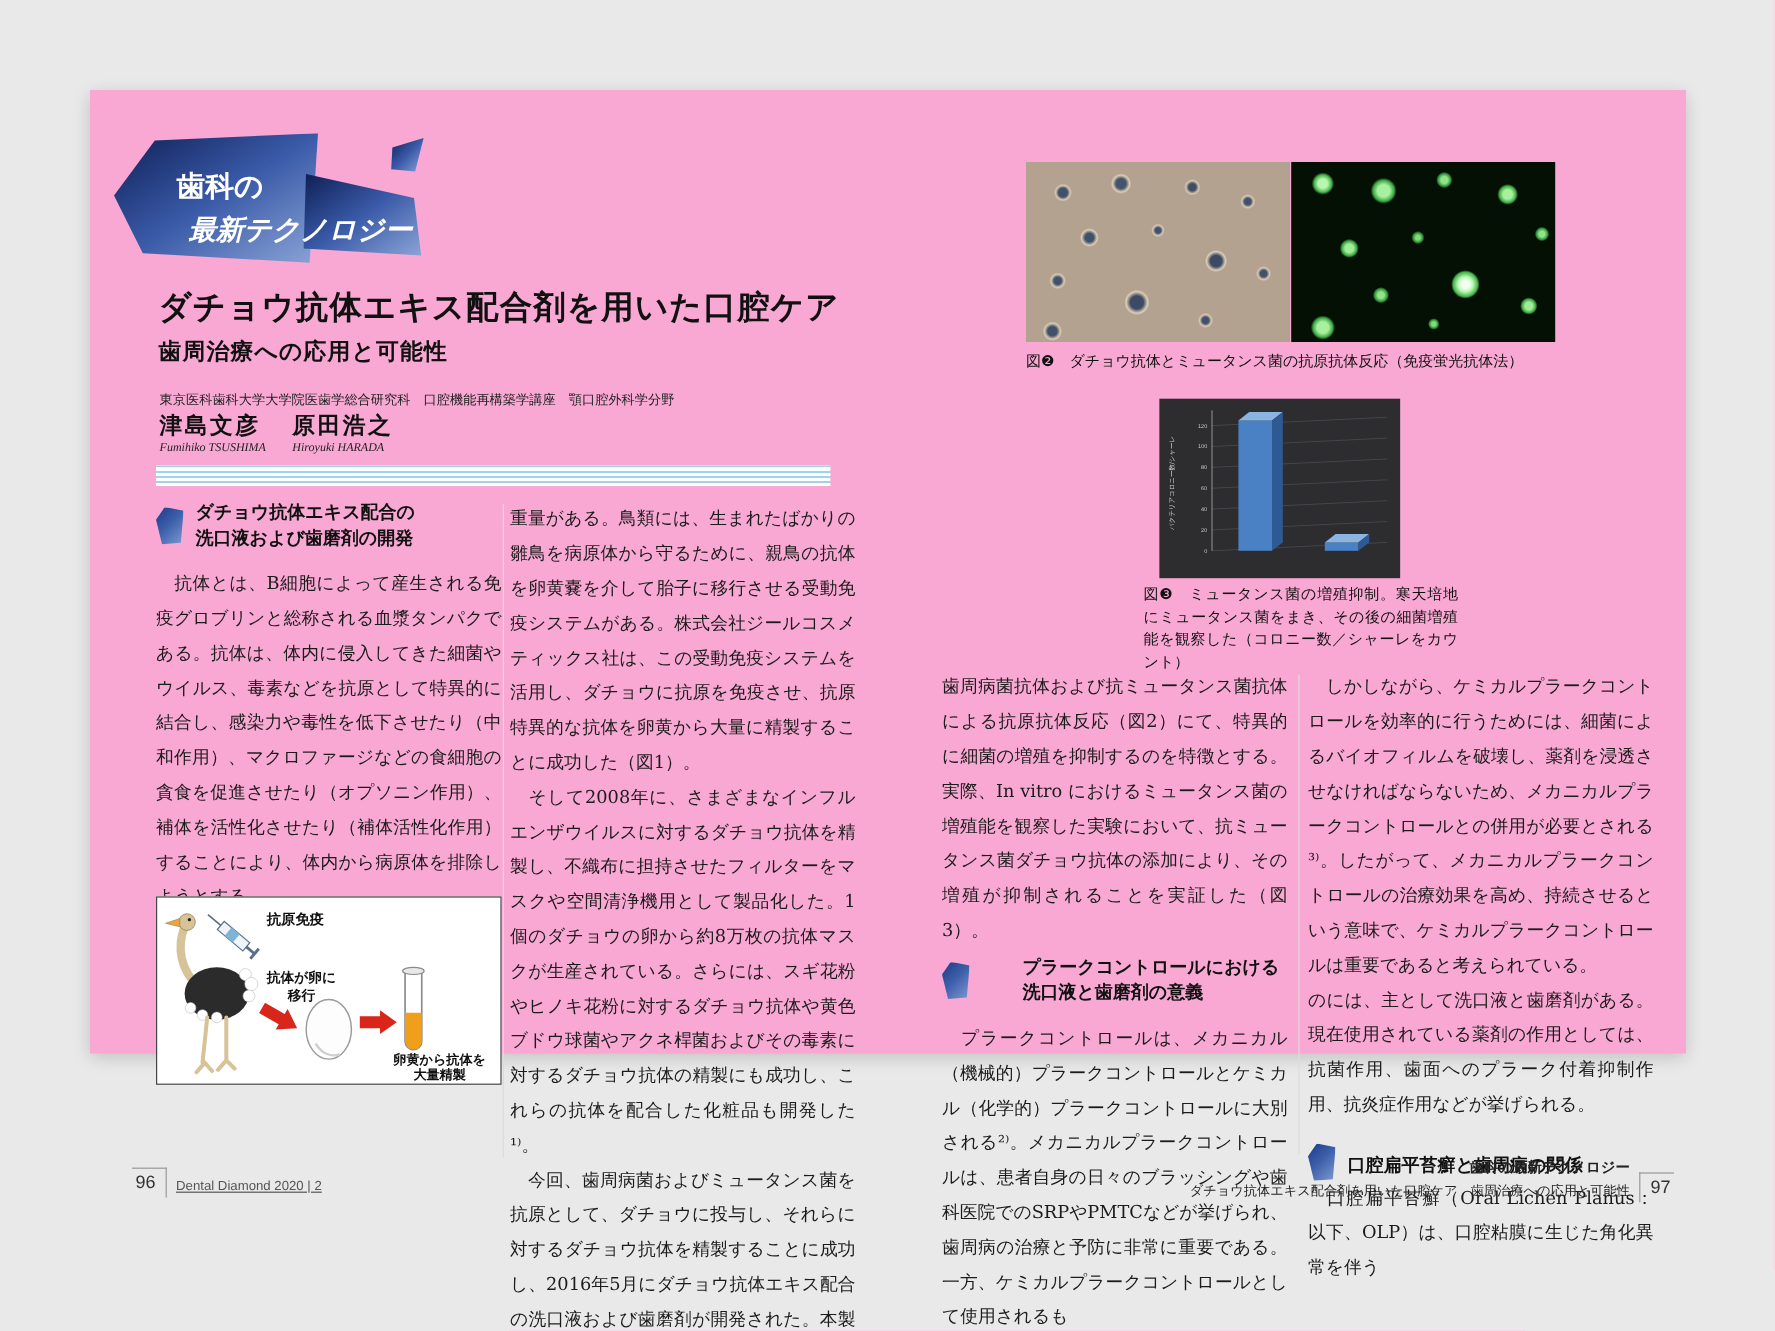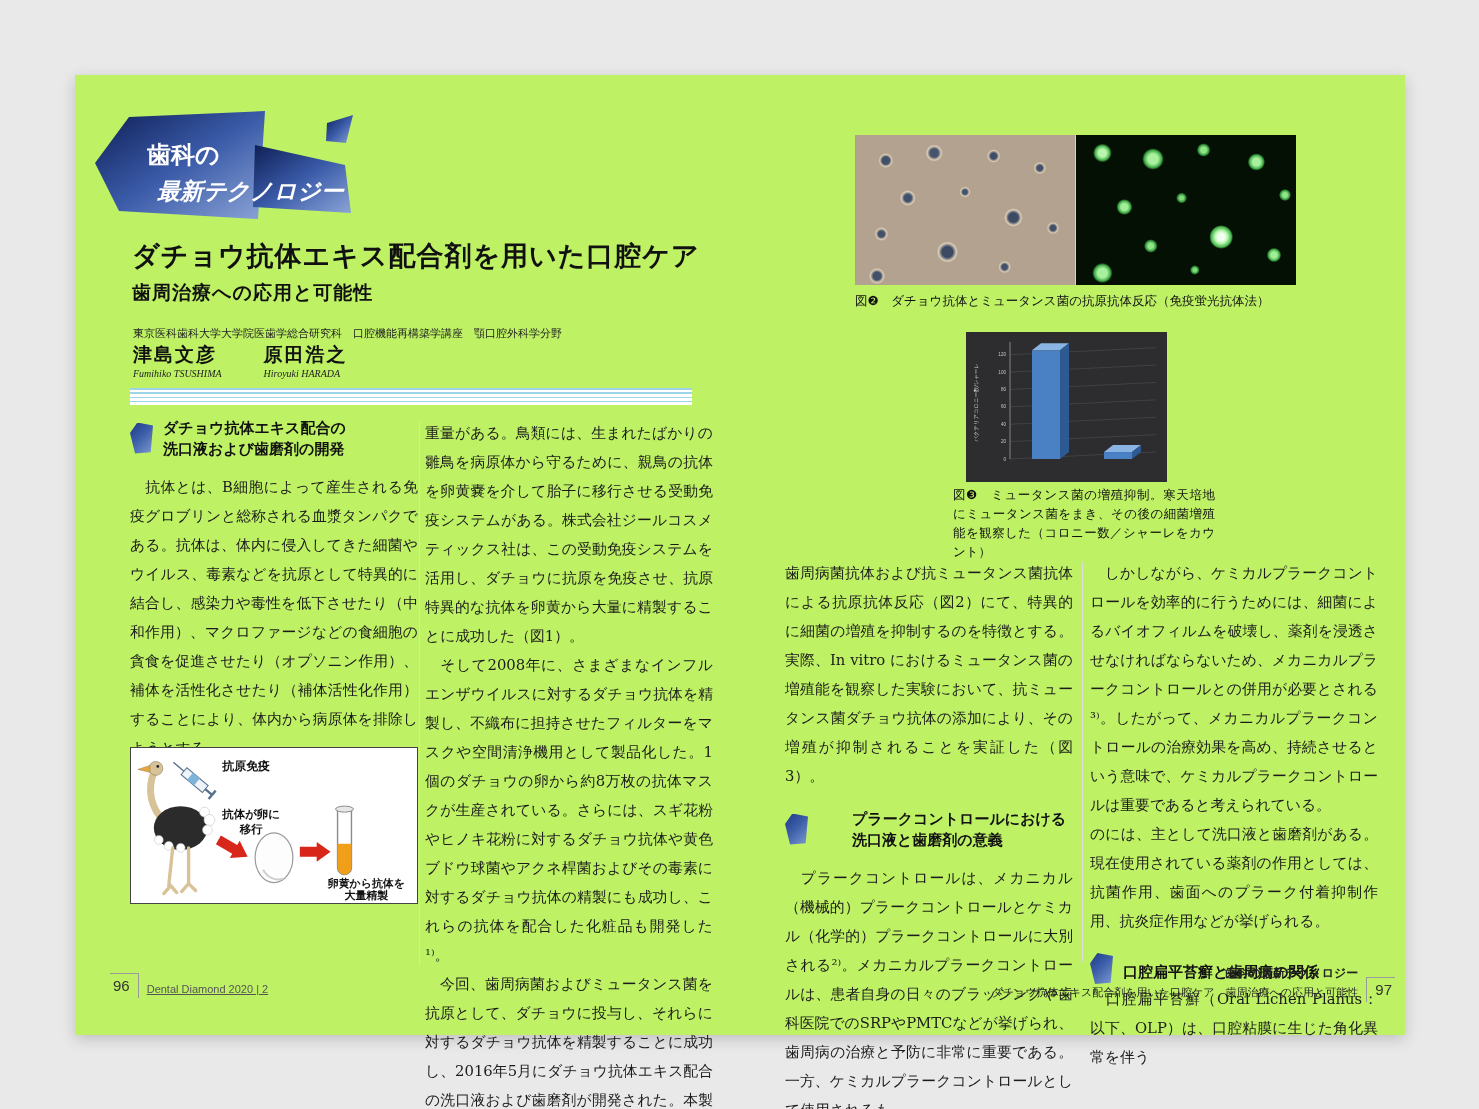--- a/index.html
+++ b/index.html
@@ -4,35 +4,35 @@
 <style>
   * { margin:0; padding:0; box-sizing:border-box; }
   html,body { width:1479px; height:1109px; }
   body {
     position:relative;
     background:#e9e9ea;
     font-family:"Liberation Sans", sans-serif;
     overflow:hidden;
   }
   .spread {
-    position:absolute; left:75px; top:75px; width:1330px; height:960px;
-    background:#bef264;
+    position:absolute; left:75px; top:75px; width:1330px; height:803px;
+    background:#f9a8d4;
     box-shadow:0 4px 14px rgba(0,0,0,0.18);
   }
   
   .logo { position:absolute; left:20px; top:36px; width:262px; height:114px; }
   .logo text { fill:#ffffff; font-weight:bold; font-family:"Liberation Sans", sans-serif; }
   
   .title { position:absolute; left:57px; top:163px; width:620px;
     font-size:27px; font-weight:bold; color:#111; letter-spacing:1px; }
   .subtitle { position:absolute; left:57px; top:205px; width:620px;
     font-size:19px; font-weight:bold; color:#111; letter-spacing:1px; }
   .affiliation { position:absolute; left:58px; top:251px; width:620px;
     font-size:11px; color:#222; }
-  .authors { position:absolute; left:58px; top:267px; display:flex; gap:42px; }
+  .authors { position:absolute; left:58px; top:267px; display:flex; gap:22px; }
   .author-name { font-size:19px; font-weight:bold; color:#111; letter-spacing:2px; }
   .author-romaji { font-size:10px; font-style:italic; color:#222;
     font-family:"Liberation Serif", serif; }
   .stripes { position:absolute; left:55px; top:313px; width:562px; height:17px;
     background:repeating-linear-gradient(180deg,#9ed4e8 0 1.5px,#ffffff 1.5px 4.3px); }
   
   .col { position:absolute; width:288px; }
   .body-text {
     font-family:"DejaVu Serif","Liberation Serif",serif;
     font-size:14.8px; line-height:29px; color:#1b1b1b;
@@ -242,21 +242,21 @@
       <polygon points="66,18.34615384615384 75,11.34615384615384 103,11.34615384615384 94,18.34615384615384" fill="#8ab4e2"></polygon>
       <polygon points="94,18.34615384615384 103,11.34615384615384 103,120 94,127" fill="#2e5a94"></polygon>
       <rect x="138" y="120.04615384615384" width="28" height="6.953846153846158" fill="#4a80c4"></rect>
       <polygon points="138,120.04615384615384 147,113.04615384615384 175,113.04615384615384 166,120.04615384615384" fill="#8ab4e2"></polygon>
       <polygon points="166,120.04615384615384 175,113.04615384615384 175,120 166,127" fill="#2e5a94"></polygon>
     </svg>
   <div class="fig-caption fig3-caption">図❸　ミュータンス菌の増殖抑制。寒天培地にミュータンス菌をまき、その後の細菌増殖能を観察した（コロニー数／シャーレをカウント）</div>
 
   <div class="col" style="left:710px; top:483px;">
     <p class="body-text">歯周病菌抗体および抗ミュータンス菌抗体による抗原抗体反応（図2）にて、特異的に細菌の増殖を抑制するのを特徴とする。実際、In vitro におけるミュータンス菌の増殖能を観察した実験において、抗ミュータンス菌ダチョウ抗体の添加により、その増殖が抑制されることを実証した（図3）。</p>
-    <div class="sec-head" style="margin-top:16px;gap:44px;">
+    <div class="sec-head" style="margin-top:4px;gap:44px;">
       <div class="sec-icon"></div>
       <div class="sec-title">
         <div>プラークコントロールにおける</div>
         <div>洗口液と歯磨剤の意義</div>
       </div>
     </div>
     <p class="body-text">　プラークコントロールは、メカニカル（機械的）プラークコントロールとケミカル（化学的）プラークコントロールに大別される²⁾。メカニカルプラークコントロールは、患者自身の日々のブラッシングや歯科医院でのSRPやPMTCなどが挙げられ、歯周病の治療と予防に非常に重要である。一方、ケミカルプラークコントロールとして使用されるも</p>
   </div>
 
   <div class="col" style="left:1015px; top:483px;">

